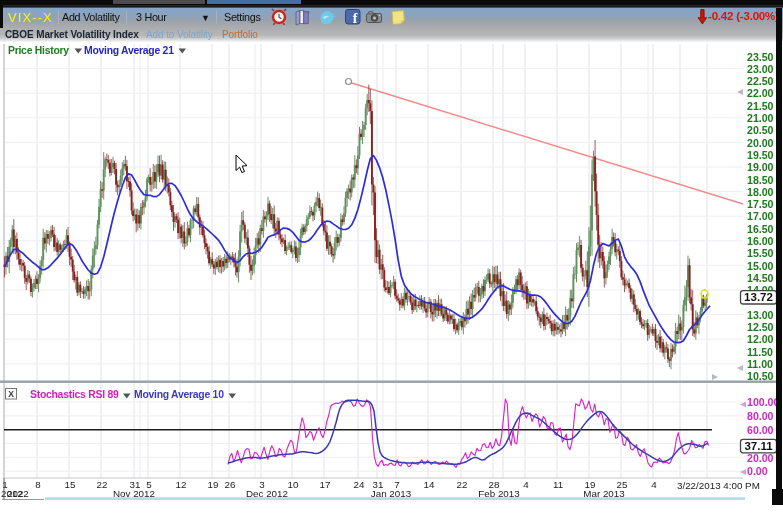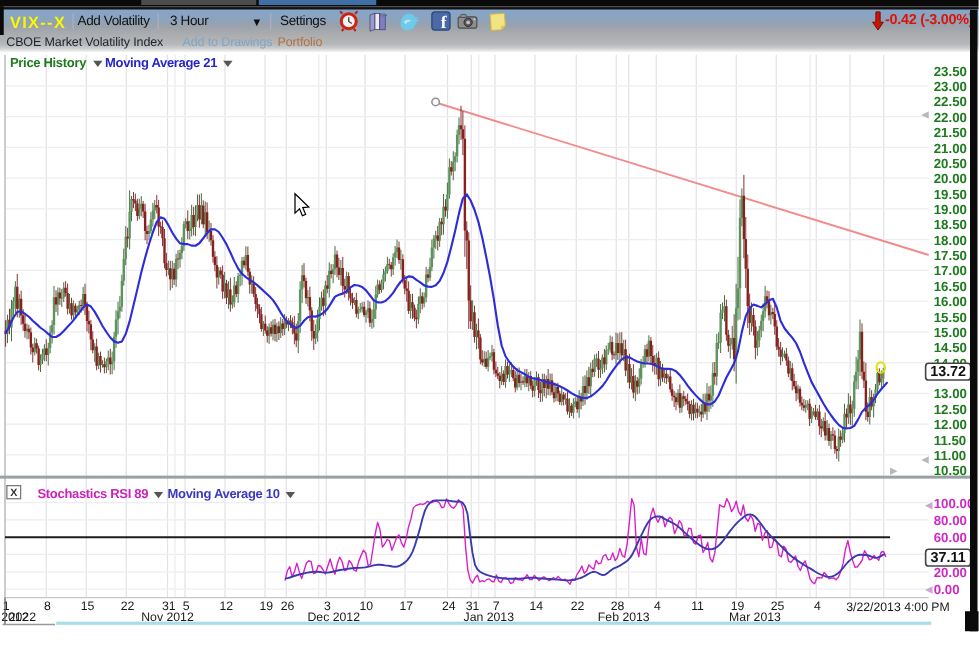--- a/index.html
+++ b/index.html
@@ -5,21 +5,21 @@
 #stage{position:relative;width:783px;height:516px}
 .abs{position:absolute}
 #topstrip{left:0;top:0;width:783px;height:5px;background:#0a0a0a}
 #ts1{left:113px;top:0;width:92px;height:4px;background:#4c4c4c}
 #ts2{left:207px;top:0;width:94px;height:4px;background:#3f6fa5}
 #hdr{left:0;top:5px;width:783px;height:37px;background:linear-gradient(#2c2c2c 0%,#111 5%,#86a5c8 9%,#8ca3bd 28%,#99a2ac 42%,#a6a9ad 55%,#b0b1b3 70%,#b6b7b8 82%,#cdced0 91%,#f4f4f4 99%,#fff 100%)}
 #hdrleft{left:0;top:5px;width:3px;height:23px;background:#0a0a0a}
 #rightbar{left:776px;top:8px;width:6px;height:497px;background:#0a0a0a}
 #rb2{left:772px;top:489px;width:11px;height:16px;background:#0a0a0a}
 .tb{top:11px;font-size:10.8px;color:#101010;white-space:nowrap;letter-spacing:-0.3px}
-#sym{left:8px;top:10px;font-size:13px;font-weight:bold;color:#f8f800;letter-spacing:1.1px}
+#sym{left:8px;top:10px;font-size:13px;font-weight:normal;color:#f8f800;letter-spacing:1.1px}
 .sep{top:11px;width:1px;height:13px;background:#aab2bc}
 #chg{left:708px;top:10px;font-size:11.5px;font-weight:bold;color:#dd1404;letter-spacing:-0.2px;white-space:nowrap}
 
 .r2{top:29px;font-size:10px;white-space:nowrap;letter-spacing:-0.1px}
 #chart{left:0;top:0}
 </style></head><body>
 <div id="stage">
 <div class="abs" id="topstrip"></div>
 <div class="abs" id="ts1"></div>
 <div class="abs" id="ts2"></div>
@@ -61,22 +61,22 @@
 <circle cx="374.5" cy="17.9" r="3.3" fill="#5a5a5a" stroke="#2e2e2e" stroke-width="0.8"></circle>
 <circle cx="374.5" cy="17.9" r="1.5" fill="#c2c2c2"></circle>
 <circle cx="379.5" cy="15.3" r="0.8" fill="#c8c8c8"></circle>
 </g>
 <g transform="rotate(-4 398 17)">
 <path d="M392.5 11l11.5 0l0 9.8l-3.4 3.2l-8.1 0z" fill="#f2e482" stroke="#cdb94e" stroke-width="0.9"></path>
 <path d="M404 20.8l-3.4 3.2l-0.2 -3.1z" fill="#d9c755"></path>
 </g>
 <path d="M700.7 9.5h3.4v8.2h2.6l-4.3 6.3l-4.3 -6.3h2.6z" fill="#cc1404" stroke="#7a0c04" stroke-width="0.8"></path>
 </svg></div>
-<div class="abs r2" style="left:5px;font-weight:normal;color:#1a2430">CBOE Market Volatility Index</div>
-<div class="abs r2" style="left:146px;color:#7fa6c8">Add to Drawings</div>
+<div class="abs r2" style="left:5px;font-weight:bold;color:#1a2430">CBOE Market Volatility Index</div>
+<div class="abs r2" style="left:146px;color:#7fa6c8">Add to Volatility</div>
 <div class="abs r2" style="left:222px;color:#b5713f">Portfolio</div>
 <div class="abs" id="chart"><svg width="783" height="516" viewBox="0 0 783 516" xmlns="http://www.w3.org/2000/svg" font-family="Liberation Sans, sans-serif">
 <path d="M4 44V478M37 44V478M69 44V478M101 44V478M134 44V478M148 44V478M180 44V478M212 44V478M229 44V478M261 44V478M292 44V478M324 44V478M358 44V478M377 44V478M396 44V478M428 44V478M461 44V478M493 44V478M503 44V478M525 44V478M557 44V478M589 44V478M621 44V478M653 44V478M680 44V478M707 44V478" stroke="#e3e3e7" stroke-width="1" fill="none"></path>
 <path d="M140 44V478M255 44V478M383 44V478M648 44V478" stroke="#ececf0" stroke-width="1" fill="none"></path>
 <path d="M4 363.8H743M4 339.2H743M4 314.6H743M4 290.0H743M4 265.4H743M4 240.8H743M4 216.2H743M4 191.6H743M4 167.0H743M4 142.4H743M4 117.8H743M4 93.2H743M4 68.6H743" stroke="#ededf4" stroke-width="1" fill="none"></path>
 <path d="M4 471.2H743M4 457.4H743M4 443.5H743M4 415.9H743M4 402.1H743" stroke="#ededf4" stroke-width="1" fill="none"></path>
 <path d="M4 44V478" stroke="#b8b8bc" stroke-width="1" fill="none"></path>
 <rect x="0" y="380.5" width="777" height="2.4" fill="#9aa0a8"></rect>
 <path d="M4 478H743" stroke="#c8c8cc" stroke-width="1" fill="none"></path>
 <path d="M4 429.8H712" stroke="#1c1c1c" stroke-width="1.6" fill="none"></path>

